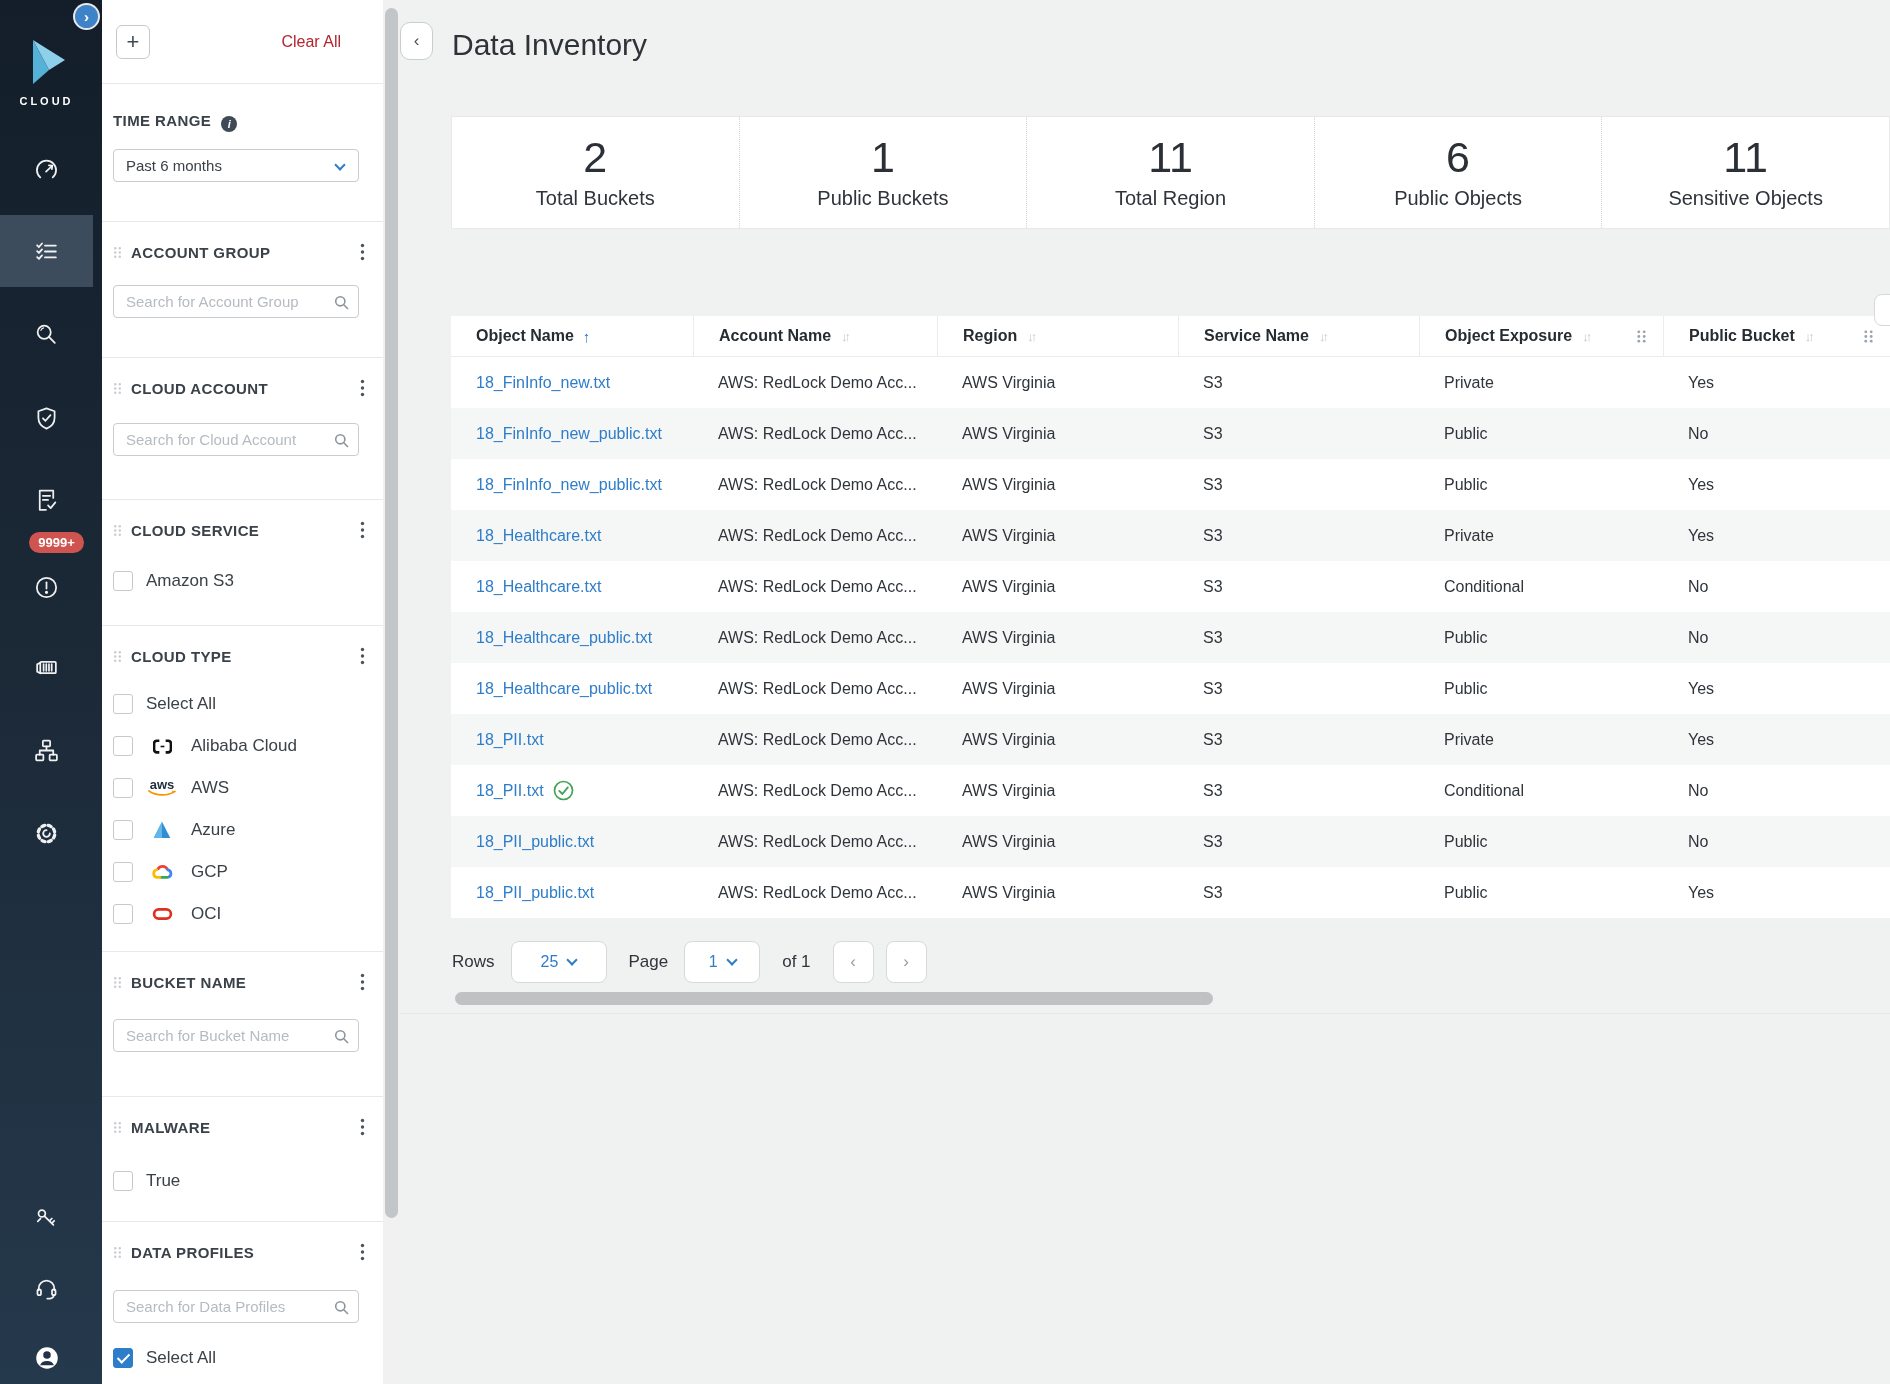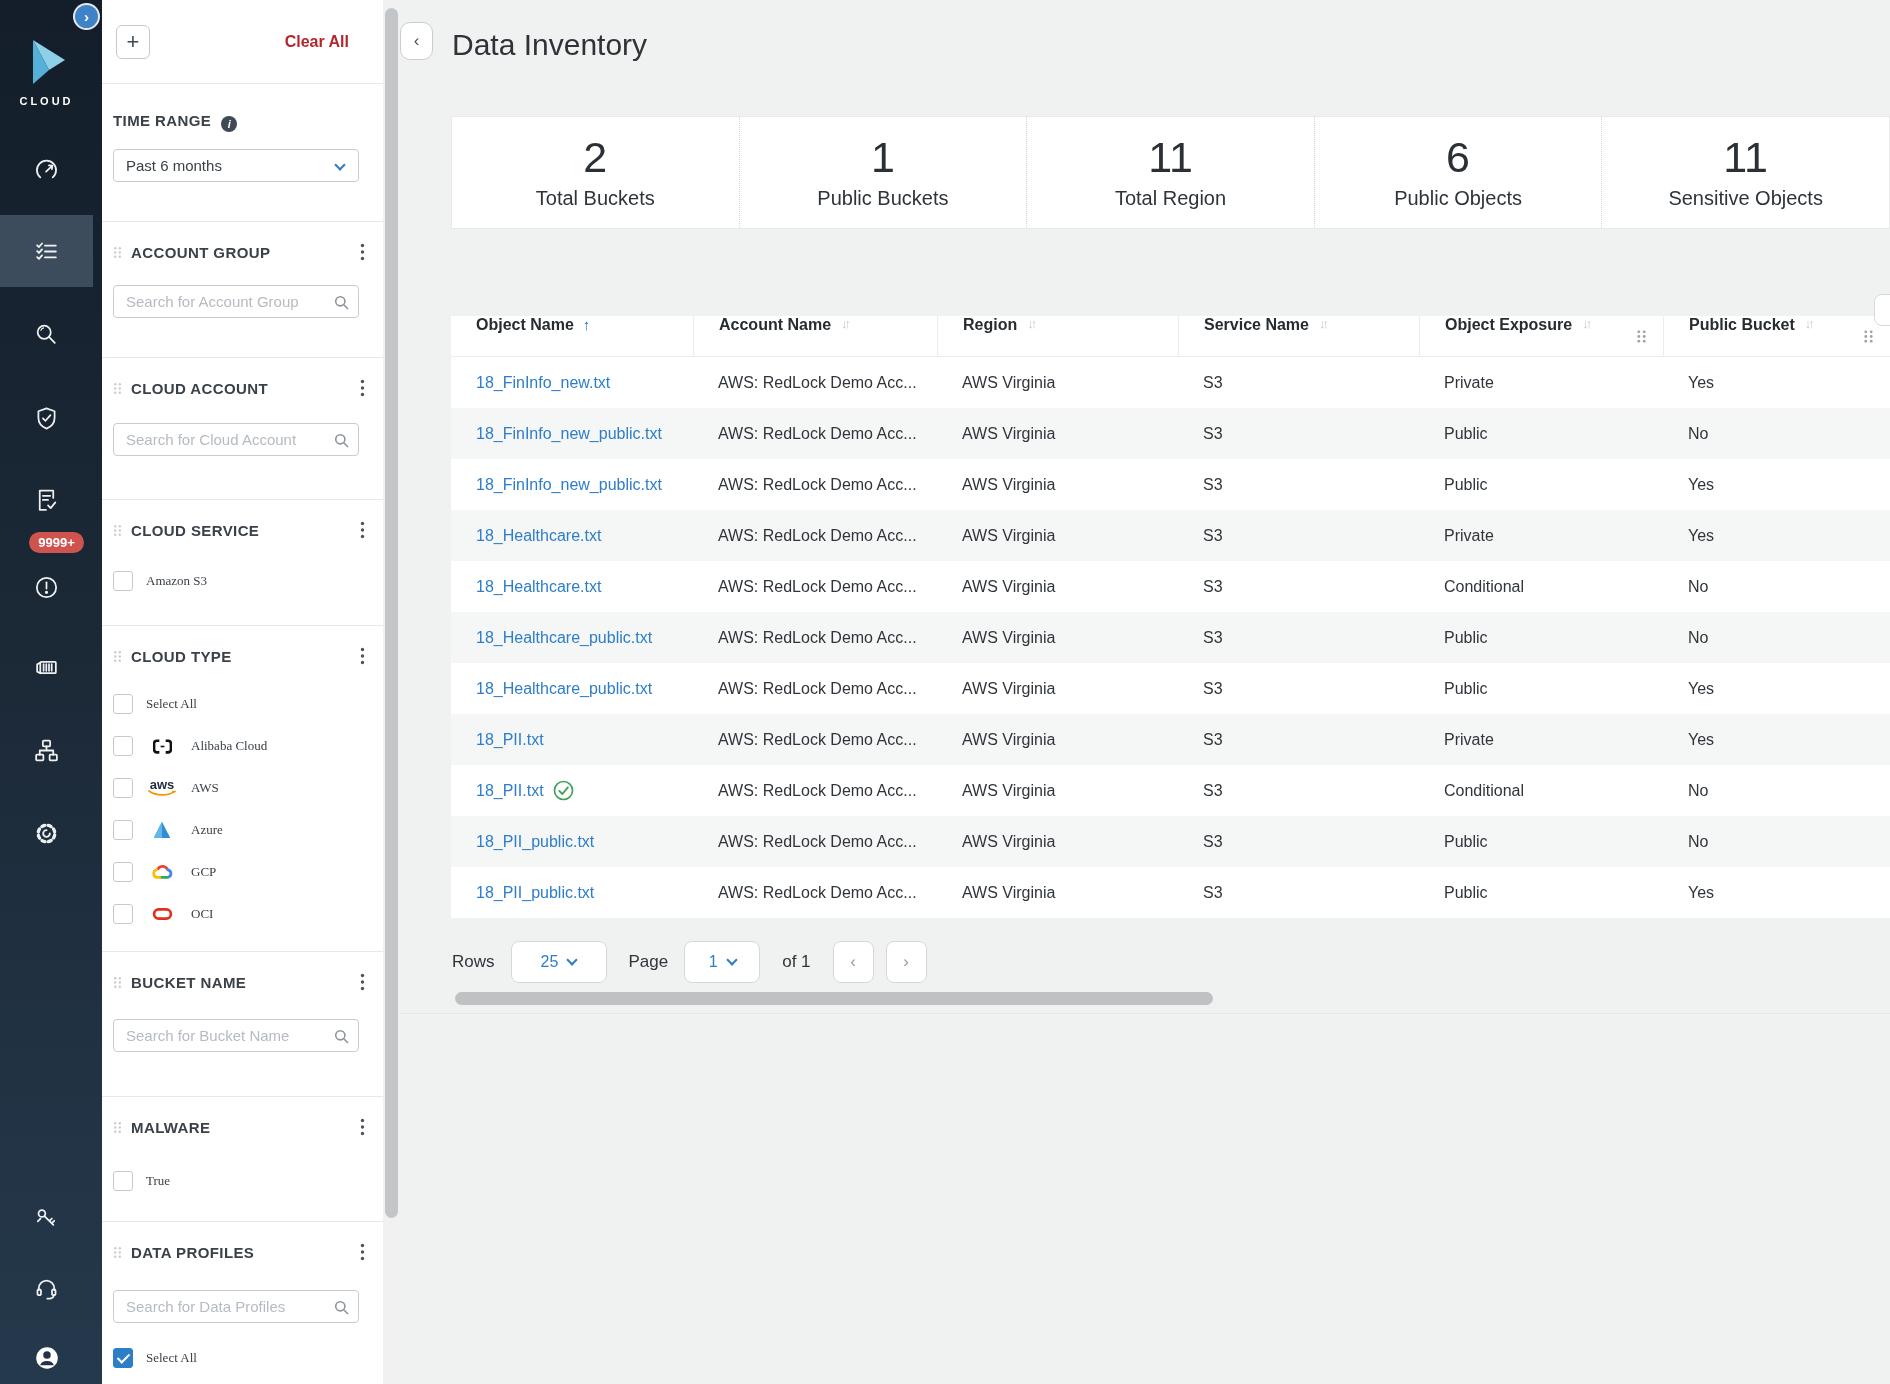--- a/index.html
+++ b/index.html
@@ -15,21 +15,21 @@
   .nav-item.active { background:#3d4c5c; height:72px; }
   .nav-item svg { stroke:rgba(255,255,255,.93); stroke-width:1.7; fill:none; stroke-linecap:round; stroke-linejoin:round; }
   .alert-badge { position:absolute; left:29px; top:532px; width:55px; height:21px; background:#cf5450; border-radius:11px;
     color:#fff; font-size:13px; font-weight:700; display:flex; align-items:center; justify-content:center; z-index:4; }
 
   
   .filter-panel { position:absolute; left:93px; top:0; width:290px; height:100%; background:#fff; z-index:2; }
   .fp-top { height:84px; border-bottom:1px solid #e8e8e8; position:relative; }
   .add-filter-btn { position:absolute; left:23px; top:25px; width:34px; height:34px; border:1px solid #c6cacd; border-radius:6px;
     background:#fff; font-size:22px; color:#3f4a56; display:flex; align-items:center; justify-content:center; line-height:1; cursor:pointer; }
-  .clear-all { position:absolute; right:34px; top:33px; font-size:16px; color:#b22630; font-weight:700; cursor:pointer; }
+  .clear-all { position:absolute; right:42px; top:33px; font-size:16px; color:#b22630; font-weight:400; cursor:pointer; }
   .tr-block { padding:28px 0 0 20px; height:137px; }
   .filter-label { font-size:15px; font-weight:700; color:#3a4148; letter-spacing:.4px; }
   .info-icon { display:inline-block; width:16px; height:16px; background:#3f4a56; border-radius:50%; color:#fff; font-size:11px;
     text-align:center; line-height:16px; margin-left:10px; vertical-align:-2px; font-weight:700; font-style:italic; }
   .select-box { position:relative; margin-top:17px; width:246px; height:33px; border:1px solid #c9cdd1; border-radius:4px;
     background:#fff; display:flex; align-items:center; padding:0 12px; font-size:15px; color:#3a4148; cursor:pointer; }
   .chev-down { position:absolute; right:14px; top:11px; width:8px; height:8px; border-right:2px solid #2e7dc9; border-bottom:2px solid #2e7dc9; transform:rotate(45deg); }
   .f-section { border-top:1px solid #e8e8e8; position:relative; padding:22px 20px 0; }
   .s-ag{height:136px} .s-ca{height:142px} .s-cs{height:126px} .s-ct{height:326px} .s-bn{height:145px} .s-mw{height:125px} .s-dp{height:170px}
   .sec-head { display:flex; align-items:center; gap:9px; }
@@ -38,21 +38,21 @@
   .sec-search input { width:100%; height:100%; border:none; outline:none; background:transparent; padding:0 30px 0 12px; font-size:15px; color:#3a4148; font-family:inherit; }
   .sec-search input::placeholder { color:#b5bbc1; }
   .search-icon { position:absolute; right:9px; top:9px; }
   .mt18{margin-top:24px}.mt26{margin-top:26px}.mt28{margin-top:28px}.mt29{margin-top:29px}
   .cb { width:20px; height:20px; border:1px solid #c6cacd; border-radius:3px; background:#fff; flex:none; position:relative; cursor:pointer; }
   .cb.checked { background:#2e7dc9; border-color:#2e7dc9; }
   .cb.checked::after { content:""; position:absolute; left:6px; top:2px; width:5px; height:10px; border-right:2px solid #fff; border-bottom:2px solid #fff; transform:rotate(45deg); }
   .cb-row { display:flex; align-items:center; margin-top:32px; }
   .cb-row.mw { margin-top:35px; }
   .cb-row.dp { margin-top:25px; }
-  .cb-label { margin-left:13px; font-size:13px; color:#3a4148;font-family:Liberation Serif, serif; }
+  .cb-label { margin-left:13px; font-size:17px; color:#3a4148; }
   .ct-rows { margin-top:18px; }
   .ct-row { display:flex; align-items:center; height:42px; }
   .ct-logo { width:32px; margin-left:13px; display:flex; flex-direction:column; align-items:center; justify-content:center; }
   .ct-row .cb-label.after-logo { margin-left:13px; }
   .aws-word { font-size:13px; font-weight:700; color:#232f3e; line-height:11px; }
 
   
   .vscroll { position:absolute; left:383px; top:0; width:17px; height:100%; background:#f1f1f1; z-index:2; }
   .vthumb { position:absolute; left:2px; top:8px; width:13px; height:1210px; border-radius:7px; background:#c3c6c8; }
   .expand-badge { position:absolute; left:75px; top:5px; width:23px; height:23px; border-radius:50%; background:#3e82c8;
@@ -65,21 +65,21 @@
   .page-title { position:absolute; left:452px; top:28px; font-size:30px; font-weight:500; color:#2e3338; }
   .stats-card { position:absolute; left:451px; top:116px; right:0; height:113px; background:#fff; border:1px solid #e9e9e9; display:flex; }
   .stat { flex:1; display:flex; flex-direction:column; align-items:center; justify-content:center; border-right:1px dotted #d4d4d4; }
   .stat:last-child { border-right:none; }
   .stat-value { font-size:43px; font-weight:500; color:#2b3036; line-height:1.05; }
   .stat-label { font-size:20px; color:#2e343a; margin-top:7px; }
 
   .data-table { position:absolute; left:451px; top:316px; right:0; }
   .t-head, .t-row { display:grid; grid-template-columns:242px 244px 241px 241px 244px 1fr; }
   .t-head { background:#fff; height:41px; border-bottom:1px solid #ececec; }
-  .th { display:flex; align-items:flex-start; padding-left:25px; font-weight:700; font-size:16px; color:#272c31; position:relative; }
+  .th { display:flex; align-items:center; padding-left:25px; font-weight:700; font-size:16px; color:#272c31; position:relative; }
   .th + .th { border-left:1px solid #ececec; }
   .sort-dual { margin-left:10px; color:#c3c8cd; font-size:13px; letter-spacing:-3px; font-weight:400; }
   .sort-asc { margin-left:9px; color:#2e7dc9; font-size:15px; }
   .col-grip { position:absolute; right:16px; top:13px; }
   .t-row { height:51px; background:#fff; font-size:16px; }
   .t-row.alt { background:#f5f6f6; }
   .td { display:flex; align-items:center; padding-left:25px; color:#2f353b; overflow:hidden; white-space:nowrap; }
   .td.link { color:#2e7dc9; cursor:pointer; }
   .td.link svg { margin-left:9px; flex:none; }
 

